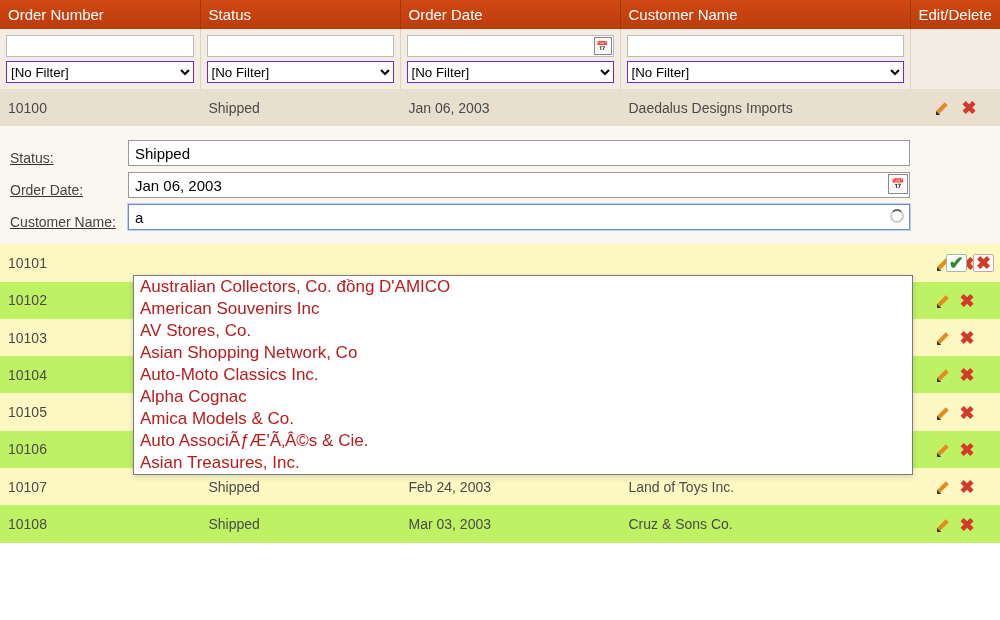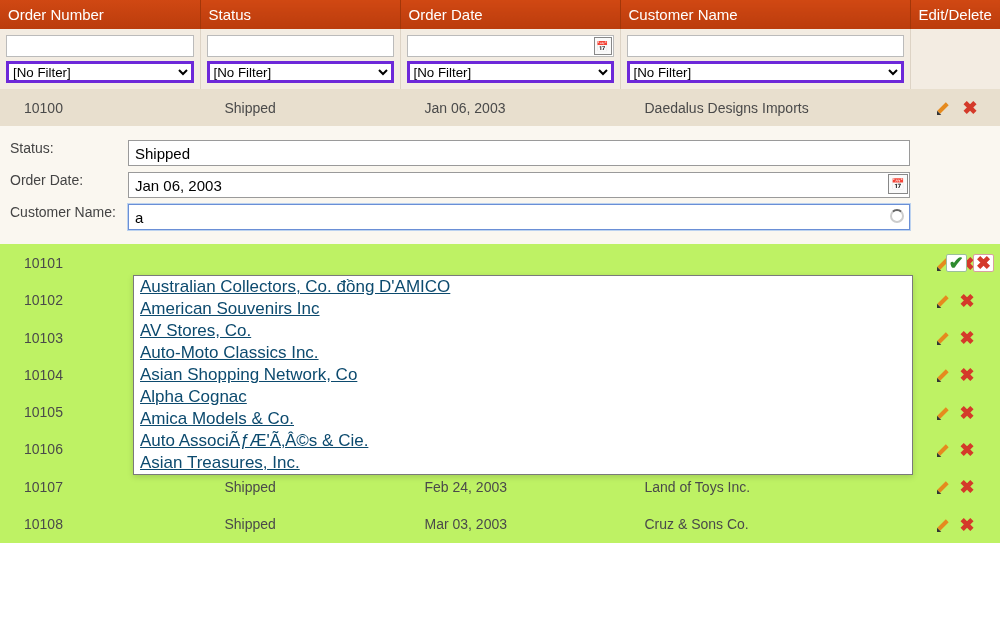--- a/index.html
+++ b/index.html
@@ -50,32 +50,32 @@
     width: 18px; height: 18px;
     border:1px solid #888;
     display:flex; align-items:center; justify-content:center;
     background:#fafafa;
     font-size:10px;
   }
   tr.filter-row select {
     width: 100%;
     margin-top: 4px;
     height: 22px;
-    border: 3px solid #6d28d9;
+    border: 1px solid #6d28d9;
     background: #fff;
   }
 
   tr.data-row td {
-    padding: 10px 24px;
+    padding: 10px 8px;
     border-right: 1px solid #e5dccd00;
     color: #4a4a4a;
     font-size: 14px;
   }
   tr.data-row.odd td  { background: #bef264; }
-  tr.data-row.even td { background: #bef264; }
+  tr.data-row.even td { background: #fef9c3; }
   tr.data-row.selected td { background: #e8dfce; }
 
   .actions { text-align: center; white-space: nowrap; }
   .ic-pencil {
     display:inline-block; width:16px; height:16px;
     position:relative; margin-right:8px; vertical-align:middle;
   }
   .ic-pencil::before {
     content:""; position:absolute; left:2px; top:6px;
     width:12px; height:4px; background:#e58a1e;
@@ -101,21 +101,21 @@
     border:1px solid #d8a0a0; padding:0 2px; border-radius:2px; background:#fff;
   }
 
   
   .edit-block {
     background:#faf7f0;
     padding: 8px 6px 8px 6px;
     position: relative;
   }
   .edit-form-row {
-    display:flex; align-items:flex-start; margin:6px 0;
+    display:flex; align-items:flex-end; margin:6px 0;text-decoration:underline;
   }
   .edit-form-row label {
     width: 122px;
     padding-left: 4px;
     color:#444;
   }
   .edit-form-row .field {
     flex:1; position:relative; max-width: 782px;
   }
   .edit-form-row input[type=text] {
@@ -150,23 +150,22 @@
     position:absolute;
     left: 133px;
     top: 275px;
     width: 780px;
     max-height: 260px;
     overflow-y: scroll;
     background:#fff;
     border:1px solid #7a7a7a;
     z-index: 50;
     font-size:17px;
-    color:#0c4a6e;
+    color:#b91c1c;
     box-shadow: 0 2px 6px rgba(0,0,0,.15);
-    text-decoration: underline;
   }
   .ac-dropdown .opt {
     padding: 1px 6px;
     white-space: nowrap;
     cursor: default;
   }
 
   .page-wrap { position:relative; width:1000px; }
 </style>
 </head>
@@ -328,22 +327,22 @@
       <td class="actions"><span class="ic-pencil"></span><span class="ic-x">✖</span></td>
     </tr>
 
   </tbody>
 </table>
 
 <div class="ac-dropdown">
   <div class="opt">Australian Collectors, Co. đồng D'AMICO</div>
   <div class="opt">American Souvenirs Inc</div>
   <div class="opt">AV Stores, Co.</div>
+  <div class="opt">Asian Shopping Network, Co</div>
   <div class="opt">Auto-Moto Classics Inc.</div>
-  <div class="opt">Asian Shopping Network, Co</div>
   <div class="opt">Alpha Cognac</div>
   <div class="opt">Amica Models &amp; Co.</div>
   <div class="opt">Auto AssociÃƒÆ'Ã‚Â©s &amp; Cie.</div>
   <div class="opt">Asian Treasures, Inc.</div>
 
 </div>
 
 </div>
 
 </body></html>

